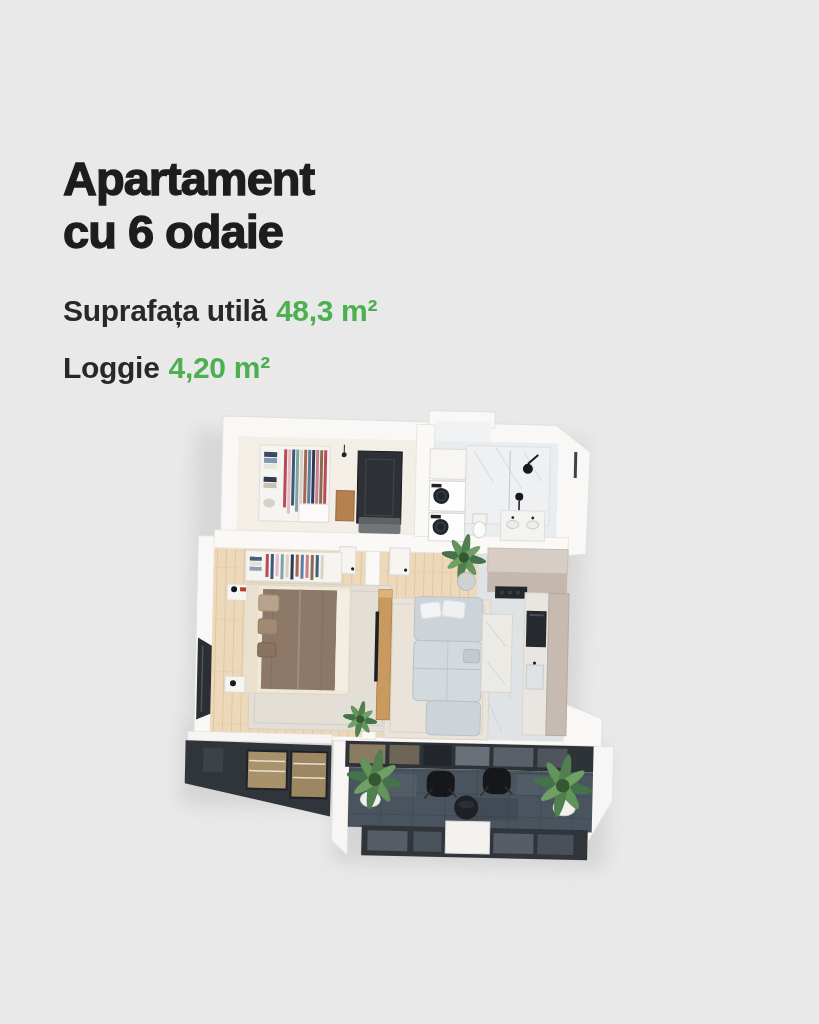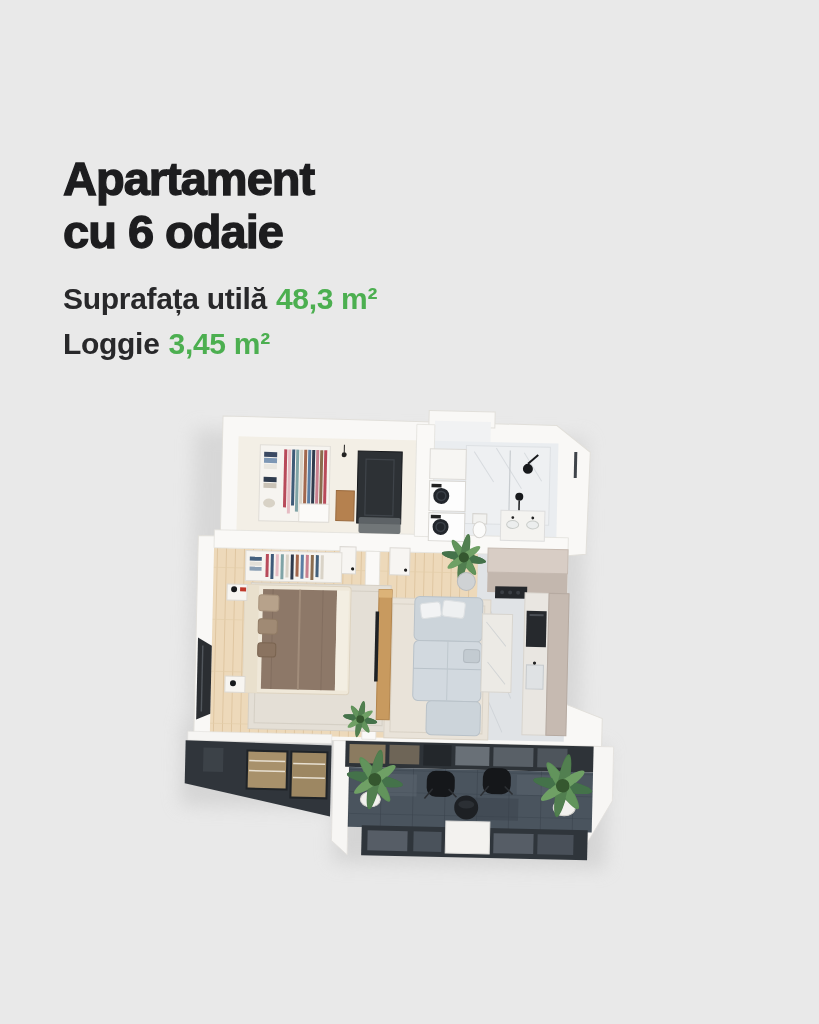--- a/index.html
+++ b/index.html
@@ -3,37 +3,37 @@
 <meta charset="utf-8">
 <style>
   html,body{margin:0;padding:0;background:#e9e9e9;}
   .canvas{position:relative;width:720px;height:1024px;background:#e9e9e9;overflow:hidden;
           font-family:"Liberation Sans","DejaVu Sans",sans-serif;}
   .title-block{position:absolute;left:63px;top:152px;color:#1d1d1f;}
   .title-line{display:block;font-size:47px;line-height:53px;font-weight:700;
               letter-spacing:-1px;-webkit-text-stroke:1.3px #1d1d1f;}
   .specs{position:absolute;left:63px;top:276px;}
   .spec-row{display:block;font-size:30px;line-height:45px;font-weight:700;color:#28282a;
-            letter-spacing:-0.3px;}
+            letter-spacing:-0.3px;margin-top:12px;}
   .spec-value{color:#4caf50;margin-left:9px;}
   .plan-wrap{position:absolute;left:0;top:0;width:819px;height:1024px;}
 </style>
 </head>
 <body>
 
 <div class="canvas">
 
   <div class="title-block">
     <span class="title-line">Apartament</span>
     <span class="title-line">cu 6 odaie</span>
   </div>
 
   <div class="specs">
     <span class="spec-row"><span>Suprafața utilă</span><span class="spec-value">48,3 m²</span></span>
-    <span class="spec-row"><span>Loggie</span><span class="spec-value">3,45 m²</span></span>
+    <span class="spec-row"><span>Loggie</span><span class="spec-value">4,20 m²</span></span>
   </div>
 
   <svg class="plan-wrap" viewBox="0 0 819 1024">
     <defs>
       <pattern id="wood" patternUnits="userSpaceOnUse" width="9" height="52">
         <rect width="9" height="52" fill="#edd9ba"></rect>
         <line x1="8.5" y1="0" x2="8.5" y2="52" stroke="#dcc29b" stroke-width="0.8"></line>
         <line x1="0" y1="51.5" x2="9" y2="51.5" stroke="#e2cda9" stroke-width="0.7"></line>
       </pattern>
       <pattern id="tiles" patternUnits="userSpaceOnUse" width="32" height="22">

